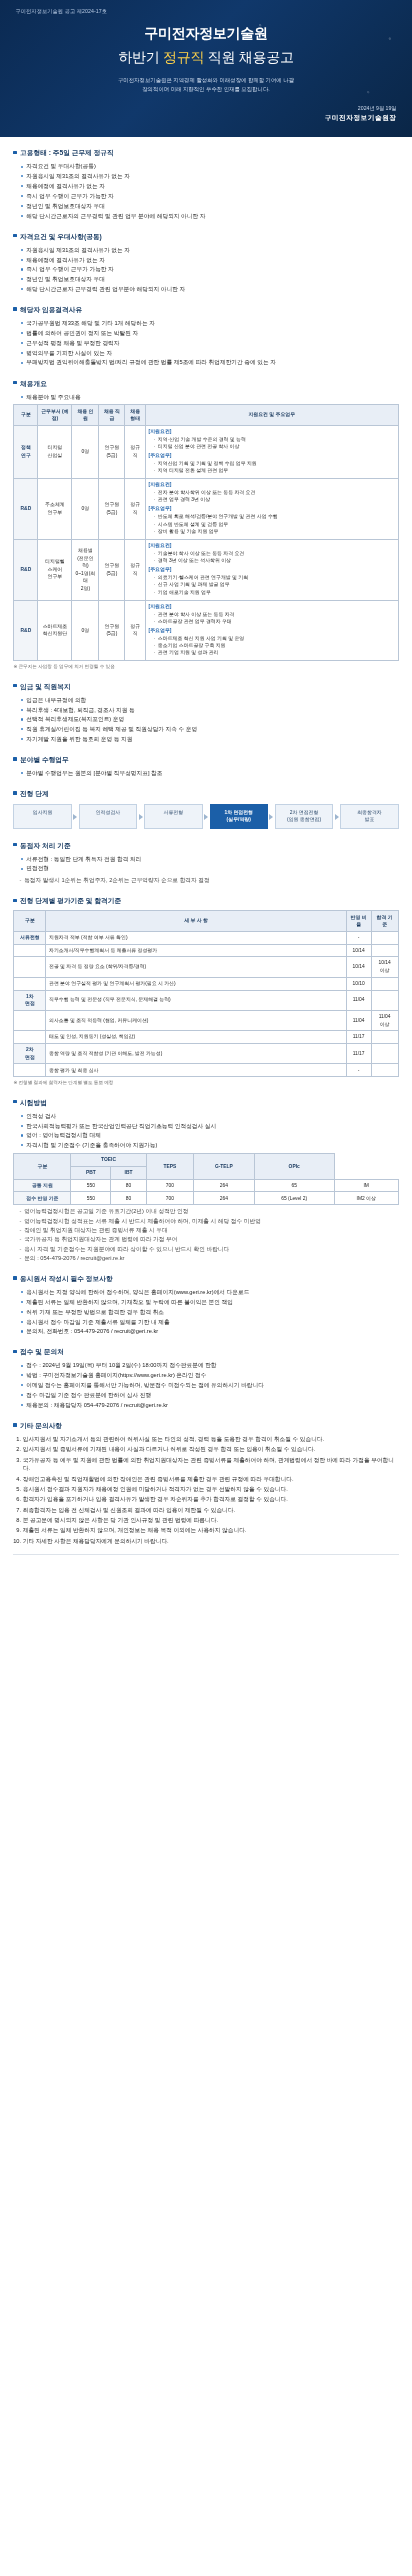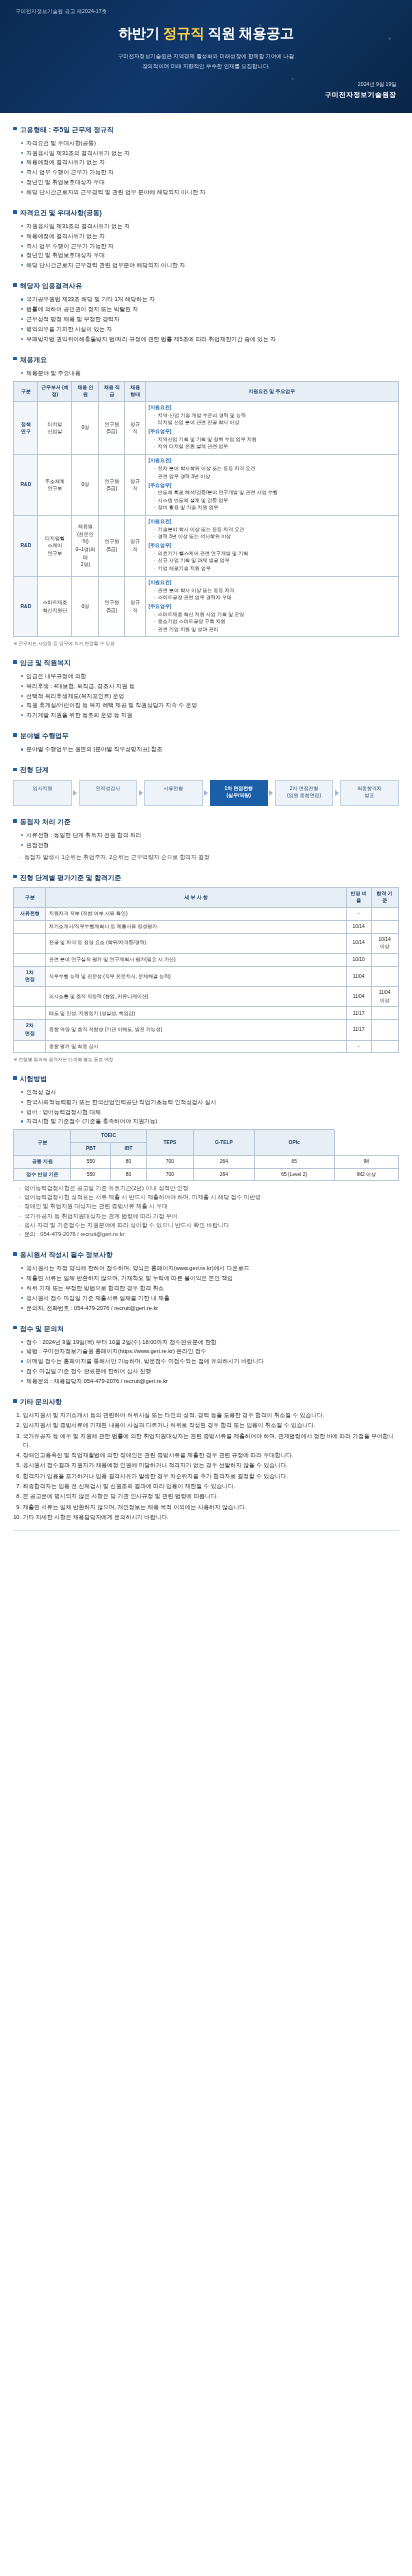--- a/index.html
+++ b/index.html
@@ -30,21 +30,21 @@
       radial-gradient(circle at 20% 30%, rgba(255,255,255,.25) 0 1px, transparent 1.5px),
       radial-gradient(circle at 55% 10%, rgba(255,255,255,.22) 0 1px, transparent 1.5px),
       radial-gradient(circle at 80% 40%, rgba(255,255,255,.22) 0 1px, transparent 1.5px),
       radial-gradient(circle at 35% 70%, rgba(255,255,255,.18) 0 1px, transparent 1.5px),
       radial-gradient(circle at 70% 80%, rgba(255,255,255,.18) 0 1px, transparent 1.5px);
     opacity:.8; pointer-events:none;
   }
   .hero-topline { font-size:5.2px; color:#b9cbe4; letter-spacing:0.1px; }
   .hero-title { text-align:center; margin-top:8.2px; }
   .hero-title .l1 { font-size:14px; font-weight:bold; letter-spacing:-0.3px; }
-  .hero-title .l2 { font-size:14px; font-weight:bold; letter-spacing:-0.3px; margin-top:2.1px;}
+  .hero-title .l2 { font-size:14px; font-weight:normal; letter-spacing:-0.3px; margin-top:2.1px;}
   .hero-title .l2 em { font-style:normal; color:#ffd24a; }
   .hero-desc { text-align:center; font-size:5.4px; color:#cfdcee; margin-top:7.2px; line-height:1.7; }
   .hero-sign { text-align:right; margin-top:9.3px; font-size:5.2px; color:#dfe8f3; }
   .hero-sign .d { font-size:5.2px; color:#cfdcee; }
   .hero-sign .o { font-size:6.7px; font-weight:bold; color:#ffffff; margin-top:1.5px; letter-spacing:0.5px;}
 
   
   .content { padding: 9.3px 13.4px 20.6px 13.4px; }
 
   h2.sec {
@@ -111,20 +111,21 @@
   .caption{ font-size:4.6px; color:#666; margin-top:1px;}
 </style>
 </head>
 <body>
 
 <div class="page">
 
   <div class="hero">
     <div class="hero-topline">구미전자정보기술원 공고 제2024-17호</div>
     <div class="hero-title">
+      <div class="l1">구미전자정보기술원</div>
       <div class="l2"><span>하반기 </span><em>정규직</em><span> 직원 채용공고</span></div>
     </div>
     <div class="hero-desc">
       <div>구미전자정보기술원은 지역경제 활성화와 미래성장에 함께할 기여에 나갈</div>
       <div>창의적이며 미래 지향적인 우수한 인재를 모집합니다.</div>
     </div>
     <div class="hero-sign">
       <div class="d">2024년 9월 19일</div>
       <div class="o">구미전자정보기술원장</div>
     </div>

